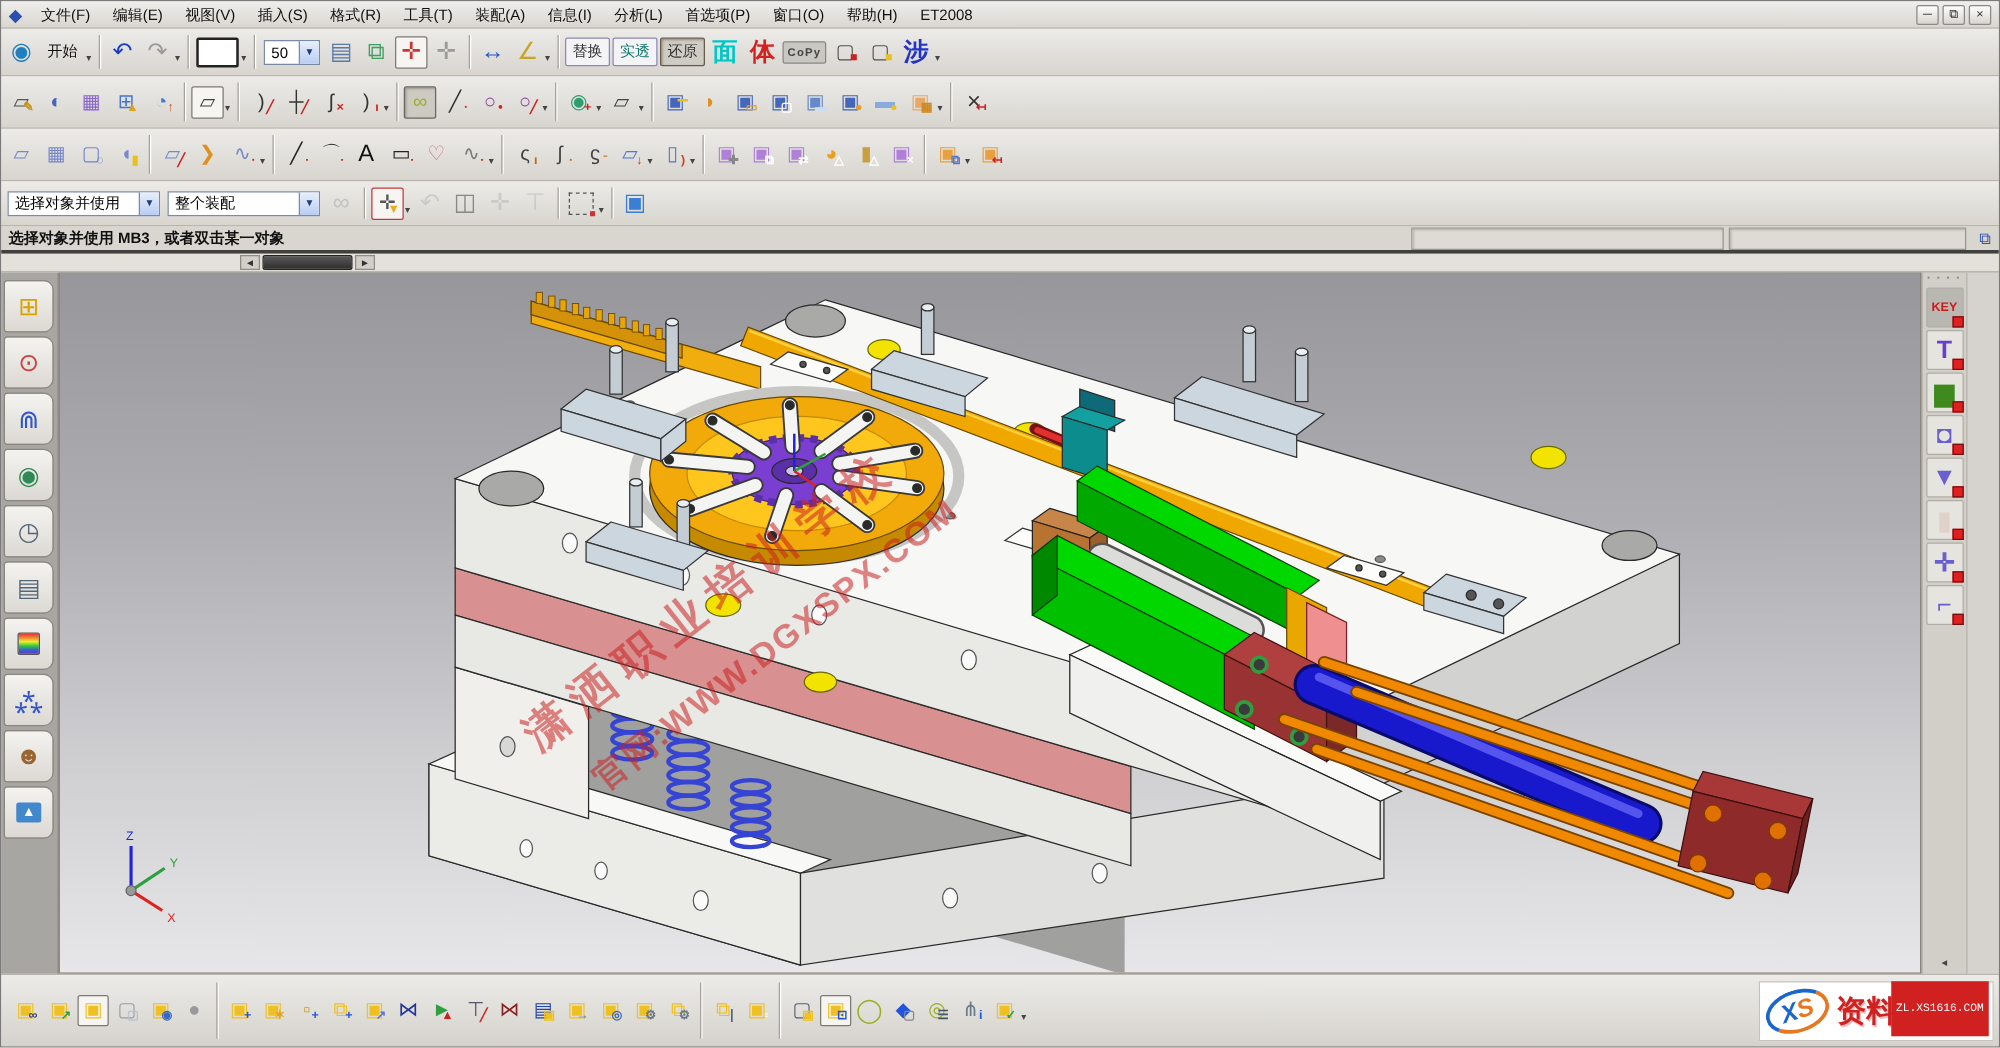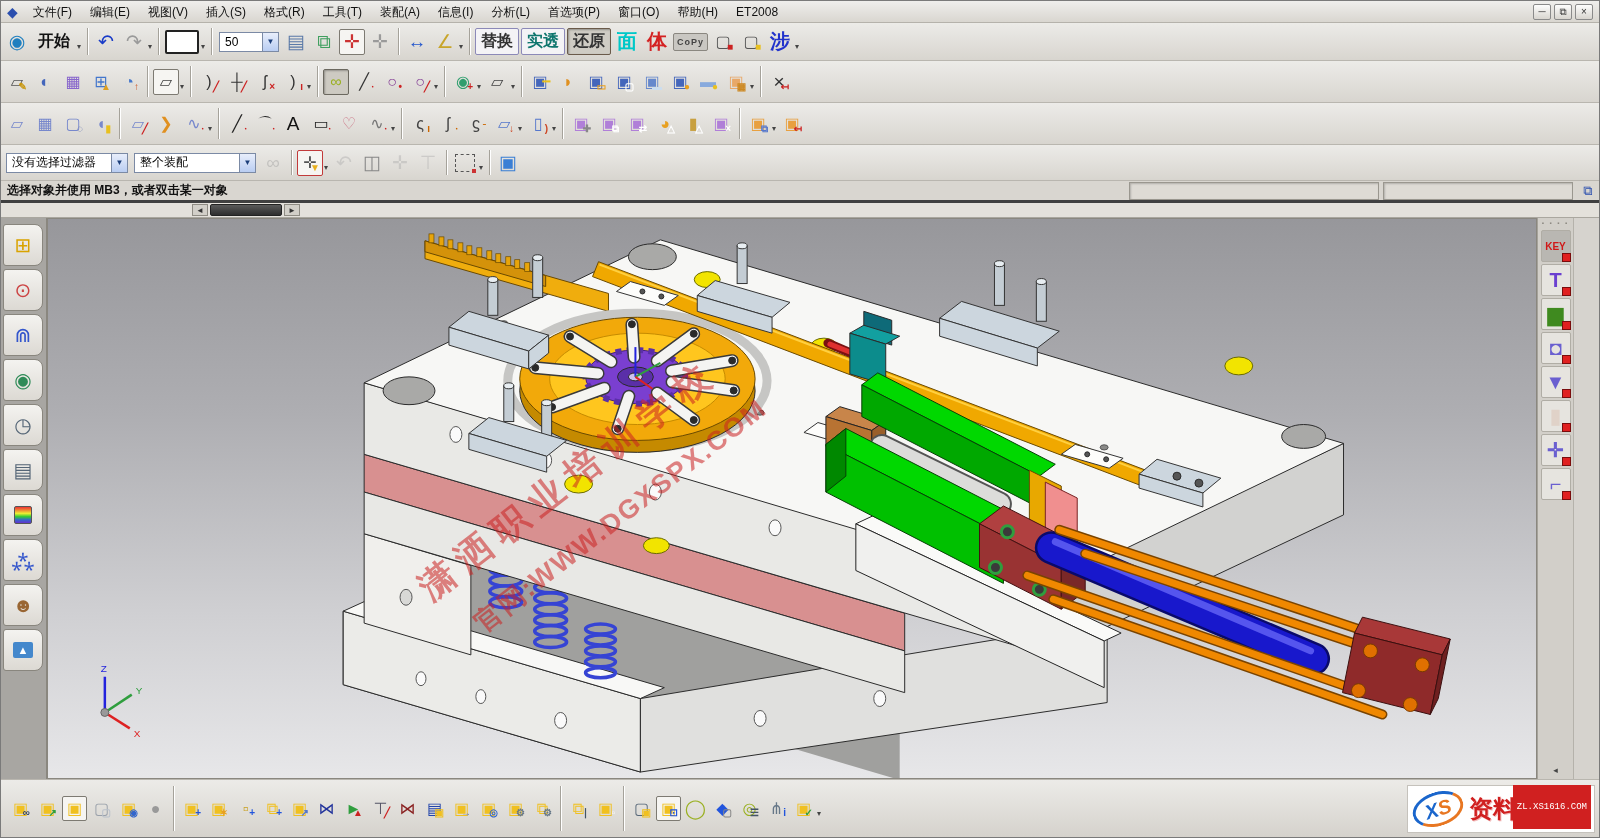--- a/index.html
+++ b/index.html
@@ -19,21 +19,21 @@
   .sep { width:1px; height:78%; background:#a5a29a; box-shadow:1px 0 0 #fff; margin:0 4px; }
   .icon { width:26px; height:26px; display:inline-flex; align-items:center; justify-content:center; position:relative; margin:0 1px; border:1px solid transparent; border-radius:2px; }
   .icon .g { font-size:16px; line-height:1; }
   .icon.big .g { font-size:19px; }
   .icon .o { position:absolute; font-size:10px; line-height:1; right:2px; bottom:2px; font-weight:bold; }
   .icon.boxed { border:1px solid #7d7a72; background:#f6f5f2; }
   .icon.pressed { border:1px solid #6b685f; background:#cdcac2; box-shadow:inset 1px 1px 2px rgba(0,0,0,.28); }
   .icon.redbox { border:1.5px solid #c23a3a; }
   .icon.dis { opacity:.42; }
   .caret { font-size:8px; color:#444; margin:10px 2px 0 0; }
-  .tbtn { font-size:16px; padding:2px 5px; margin:0 1px; background:transparent; border:1px solid transparent; border-radius:2px; white-space:nowrap;font-weight:bold; }
+  .tbtn { font-size:12px; padding:2px 5px; margin:0 1px; background:transparent; border:1px solid transparent; border-radius:2px; white-space:nowrap; }
   .tbtn.boxed { border:1px solid #8c89b8; background:#f4f3f6; }
   .tbtn.pressed { border:1px solid #6a5a4a; background:#cfccc4; box-shadow:inset 1px 1px 2px rgba(0,0,0,.3); }
   .tbtn.big { font-size:20px; font-weight:bold; padding:0 3px; }
   .tbtn.sm { font-size:9px; background:#c9c7c2; border:1px solid #8a8780; padding:3px 3px; font-weight:bold; letter-spacing:1px; }
   .swatch { width:34px; height:24px; background:#fff; border:2px solid #222; border-radius:2px; margin:0 2px; }
   .spin, .ddsel { display:inline-flex; align-items:center; height:20px; border:1px solid #7b8aa5; background:#fff; margin:0 3px; font-size:12px; }
   .spin .val, .ddsel .val { padding:0 5px; overflow:hidden; white-space:nowrap; }
   .dbtn { width:16px; height:100%; background:linear-gradient(#e8eefb,#b9cdf2); border-left:1px solid #7b8aa5; color:#1b3e7a; font-size:8px; display:flex; align-items:center; justify-content:center; }
   .marquee { width:20px; height:18px; border:1.5px dashed #555; position:relative; margin:0 4px; }
   .marquee i { position:absolute; width:4px; height:4px; background:#cc3333; right:-2px; bottom:-2px; }
@@ -102,21 +102,21 @@
       </span>
       <span class="icon big">
         <span class="g" style="color: rgb(154, 154, 154);">↷</span>
       </span>
       <span class="caret">▾</span>
       <span class="sep"></span>
       <span class="swatch"></span>
       <span class="caret">▾</span>
       <span class="sep"></span>
       <span class="spin">
-        <span class="val" style="width:42px">50</span>
+        <span class="val" style="width:27px">50</span>
         <span class="dbtn">▼</span>
       </span>
       <span class="icon big">
         <span class="g" style="color: rgb(91, 122, 168);">▤</span>
       </span>
       <span class="icon big">
         <span class="g" style="color: rgb(63, 159, 95);">⧉</span>
       </span>
       <span class="icon big boxed">
         <span class="g" style="color: rgb(204, 51, 51);">✛</span>
@@ -364,21 +364,21 @@
         <span class="o" style="color: rgb(85, 119, 204);">⧉</span>
       </span>
       <span class="caret">▾</span>
       <span class="icon">
         <span class="g" style="color: rgb(232, 160, 64);">▣</span>
         <span class="o" style="color: rgb(204, 34, 34);">↤</span>
       </span>
     </div>
   <div class="tbrow" id="tb4">
       <span class="ddsel" style="width: 122px;">
-        <span class="val" style="flex:1">没有选择过滤器</span>
+        <span class="val" style="flex:1">选择对象并使用</span>
         <span class="dbtn">▼</span>
       </span>
       <span class="ddsel" style="width: 122px;">
         <span class="val" style="flex:1">整个装配</span>
         <span class="dbtn">▼</span>
       </span>
       <span class="icon big dis">
         <span class="g" style="color: rgb(153, 153, 153);">∞</span>
       </span>
       <span class="sep"></span>

